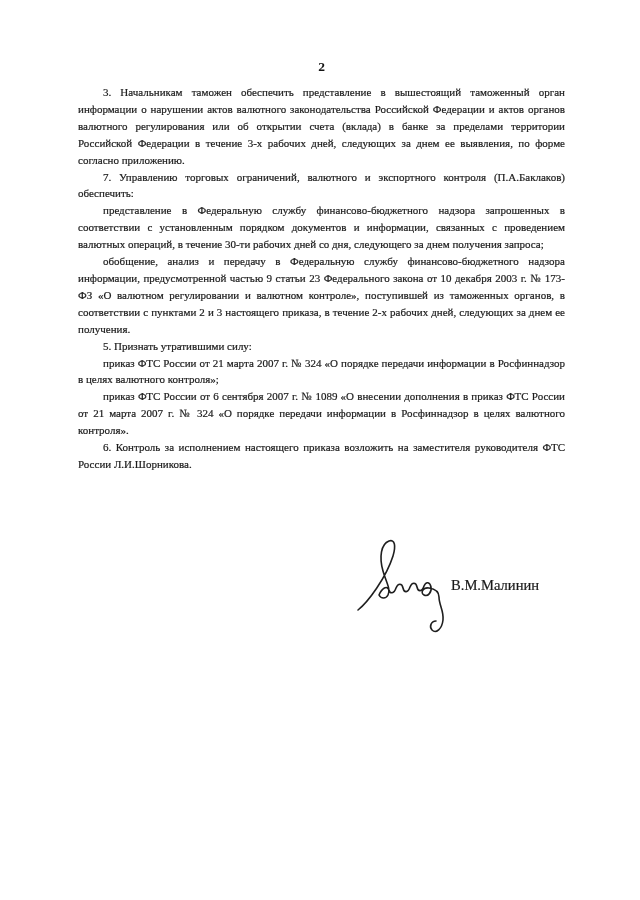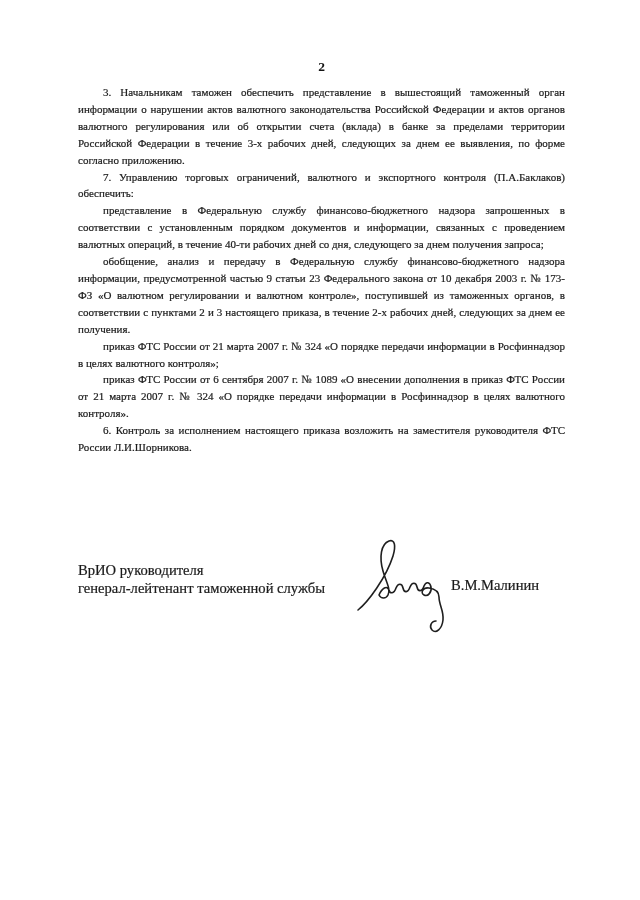--- a/index.html
+++ b/index.html
@@ -84,33 +84,30 @@
 </head>
 <body>
 
 <div class="page">
 
   <div class="page-number">2</div>
 
   <div class="doc-body">
     <p>3. Начальникам таможен обеспечить представление в вышестоящий таможенный орган информации о нарушении актов валютного законодательства Российской Федерации и актов органов валютного регулирования или об открытии счета (вклада) в банке за пределами территории Российской Федерации в течение 3-х рабочих дней, следующих за днем ее выявления, по форме согласно приложению.</p>
     <p>7. Управлению торговых ограничений, валютного и экспортного контроля (П.А.Баклаков) обеспечить:</p>
-    <p>представление в Федеральную службу финансово-бюджетного надзора запрошенных в соответствии с установленным порядком документов и информации, связанных с проведением валютных операций, в течение 40-ти рабочих дней со дня, следующего за днем получения запроса;</p>
+    <p>представление в Федеральную службу финансово-бюджетного надзора запрошенных в соответствии с установленным порядком документов и информации, связанных с проведением валютных операций, в течение 30-ти рабочих дней со дня, следующего за днем получения запроса;</p>
     <p>обобщение, анализ и передачу в Федеральную службу финансово-бюджетного надзора информации, предусмотренной частью 9 статьи 23 Федерального закона от 10 декабря 2003 г. № 173-ФЗ «О валютном регулировании и валютном контроле», поступившей из таможенных органов, в соответствии с пунктами 2 и 3 настоящего приказа, в течение 2-х рабочих дней, следующих за днем ее получения.</p>
+    <p>5. Признать утратившими силу:</p>
     <p>приказ ФТС России от 21 марта 2007 г. № 324 «О порядке передачи информации в Росфиннадзор в целях валютного контроля»;</p>
     <p>приказ ФТС России от 6 сентября 2007 г. № 1089 «О внесении дополнения в приказ ФТС России от 21 марта 2007 г. № 324 «О порядке передачи информации в Росфиннадзор в целях валютного контроля».</p>
     <p>6. Контроль за исполнением настоящего приказа возложить на заместителя руководителя ФТС России Л.И.Шорникова.</p>
   </div>
 
   <div class="signature-block">
 
-    <div class="sig-pos">
-      <div>ВрИО руководителя</div>
-      <div>генерал-лейтенант таможенной службы</div>
-    </div>
 
     <svg class="sig-svg" viewBox="0 0 132 106" xmlns="http://www.w3.org/2000/svg" aria-hidden="true">
       <path d="M 20,76
                C 30,68 48,44 55,22
                C 58,12 57,5 51,7
                C 43,10 41,23 45,37
                C 48,48 53,55 50,61
                C 48,65 43,65 41,61
                C 44,54 49,51 51,56
                C 52,60 56,60 58,54

